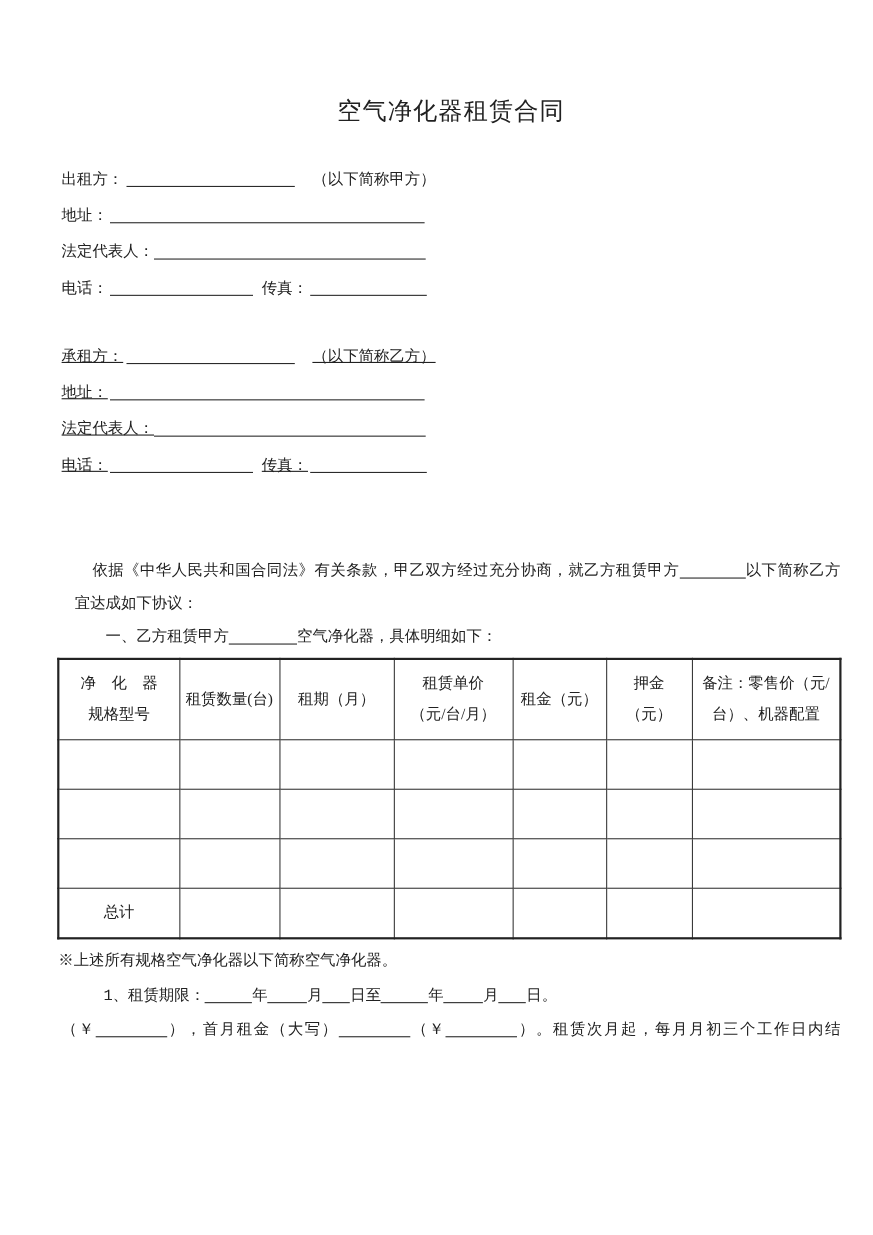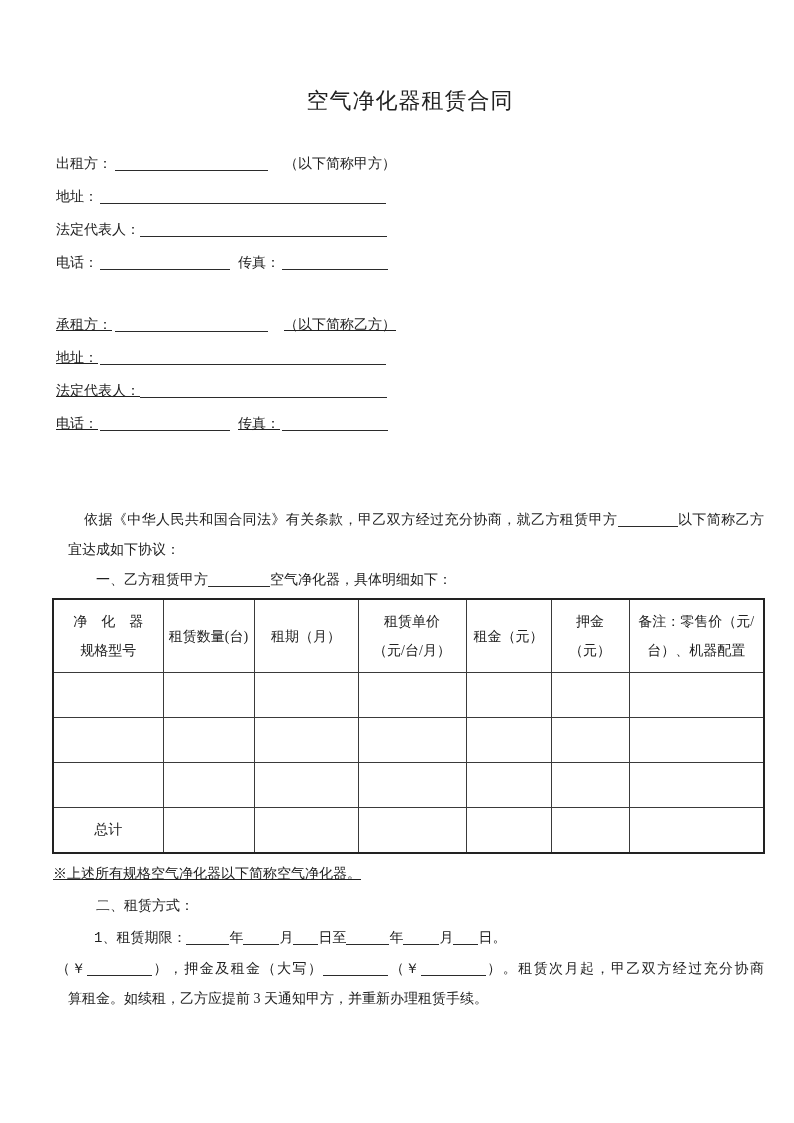--- a/index.html
+++ b/index.html
@@ -46,21 +46,21 @@
     border:1px solid #3a3a3a;
     font-weight:normal;
     font-size:14px;
     text-align:center;
     vertical-align:middle;
     padding:0 4px;
     overflow:hidden;
   }
   .dtl th{height:72px;line-height:29px;white-space:pre-line;margin-top:40px;}
   .dtl td{height:44px;}
-  .note{margin-top:5px;margin-left:-3px;text-decoration:underline;}
+  .note{margin-top:5px;margin-left:-3px;}
   .sec2-heading{margin-top:2px;}
   .item1{margin-top:2px;font-family:Liberation Mono, monospace;}
   .item2{margin-top:1px;}
 </style>
 </head>
 <body>
 
 <div class="page">
 
   <h1 class="title">空气净化器租赁合同</h1>
@@ -143,22 +143,20 @@
           <td></td>
           <td></td>
           <td></td>
           <td></td>
     </tr>
   </tbody>
     </table>
 
   <div class="line note">※上述所有规格空气净化器以下简称空气净化器。</div>
 
-  <div class="line ind sec2-heading">二、租赁方式：</div>
 
   <div class="line ind26 item1"><span>1、租赁期限：</span><span class="bl" style="width:43px"></span><span>年</span><span class="bl" style="width:36px"></span><span>月</span><span class="bl" style="width:25px"></span><span>日至</span><span class="bl" style="width:43px"></span><span>年</span><span class="bl" style="width:36px"></span><span>月</span><span class="bl" style="width:25px"></span><span>日。</span></div>
 
   <div class="item2">
-    <div class="jline"><span>（￥</span><span class="bl" style="width:65px"></span><span>），押金及租金（大写）</span><span class="bl" style="width:65px"></span><span>（￥</span><span class="bl" style="width:65px"></span><span>）。租赁次月起，甲乙双方经过充分协商</span></div>
-    <div class="line">算租金。如续租，乙方应提前 3 天通知甲方，并重新办理租赁手续。</div>
+    <div class="jline"><span>（￥</span><span class="bl" style="width:65px"></span><span>），首月租金（大写）</span><span class="bl" style="width:65px"></span><span>（￥</span><span class="bl" style="width:65px"></span><span>）。租赁次月起，每月月初三个工作日内结</span></div>
   </div>
 
 </div>
 
 </body></html>

